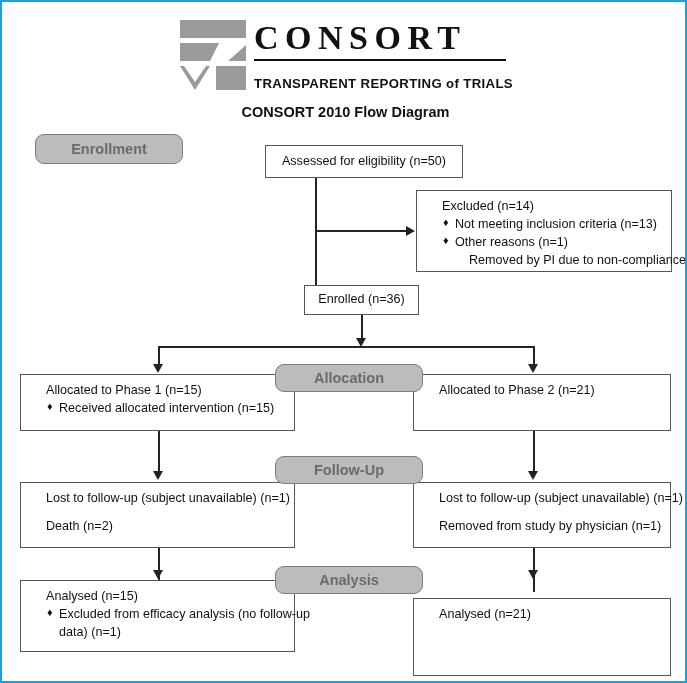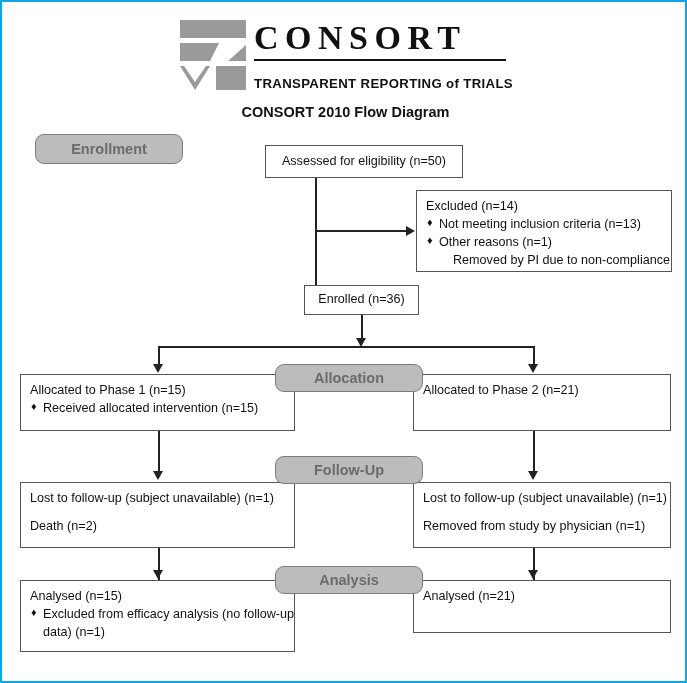--- a/index.html
+++ b/index.html
@@ -104,21 +104,21 @@
 
   
   .flow-box {
     position: absolute;
     background: #ffffff;
     border: 1.3px solid #555555;
     box-sizing: border-box;
     font-size: 12.6px;
     color: #111111;
     line-height: 1.42;
-    padding: 7px 9px;
+    padding: 7px 25px;
     z-index: 2;
   }
   .flow-box.center-text {
     display: flex;
     align-items: center;
     justify-content: center;
     padding: 4px 11px;
   }
   .flow-line { white-space: nowrap; }
   .bullet-line {
@@ -137,21 +137,21 @@
   .gap-line { height: 10px; }
 
   #box-assessed  { left: 263px; top: 143px; width: 198px; height: 33px; }
   #box-excluded  { left: 414px; top: 188px; width: 256px; height: 82px; }
   #box-enrolled  { left: 302px; top: 283px; width: 115px; height: 30px; }
   #box-alloc-1   { left: 18px;  top: 372px; width: 275px; height: 57px; }
   #box-alloc-2   { left: 411px; top: 372px; width: 258px; height: 57px; }
   #box-follow-1  { left: 18px;  top: 480px; width: 275px; height: 66px; }
   #box-follow-2  { left: 411px; top: 480px; width: 258px; height: 66px; }
   #box-analysis-1{ left: 18px;  top: 578px; width: 275px; height: 72px; }
-  #box-analysis-2{ left: 411px; top: 578px; width: 258px; height: 53px; }
+  #box-analysis-2{ left: 411px; top: 596px; width: 258px; height: 78px; }
 
   
   .conn {
     position: absolute;
     background: #222222;
     z-index: 1;
   }
   .vline { width: 1.6px; }
   .hline { height: 1.6px; }
   .arrow-down {

